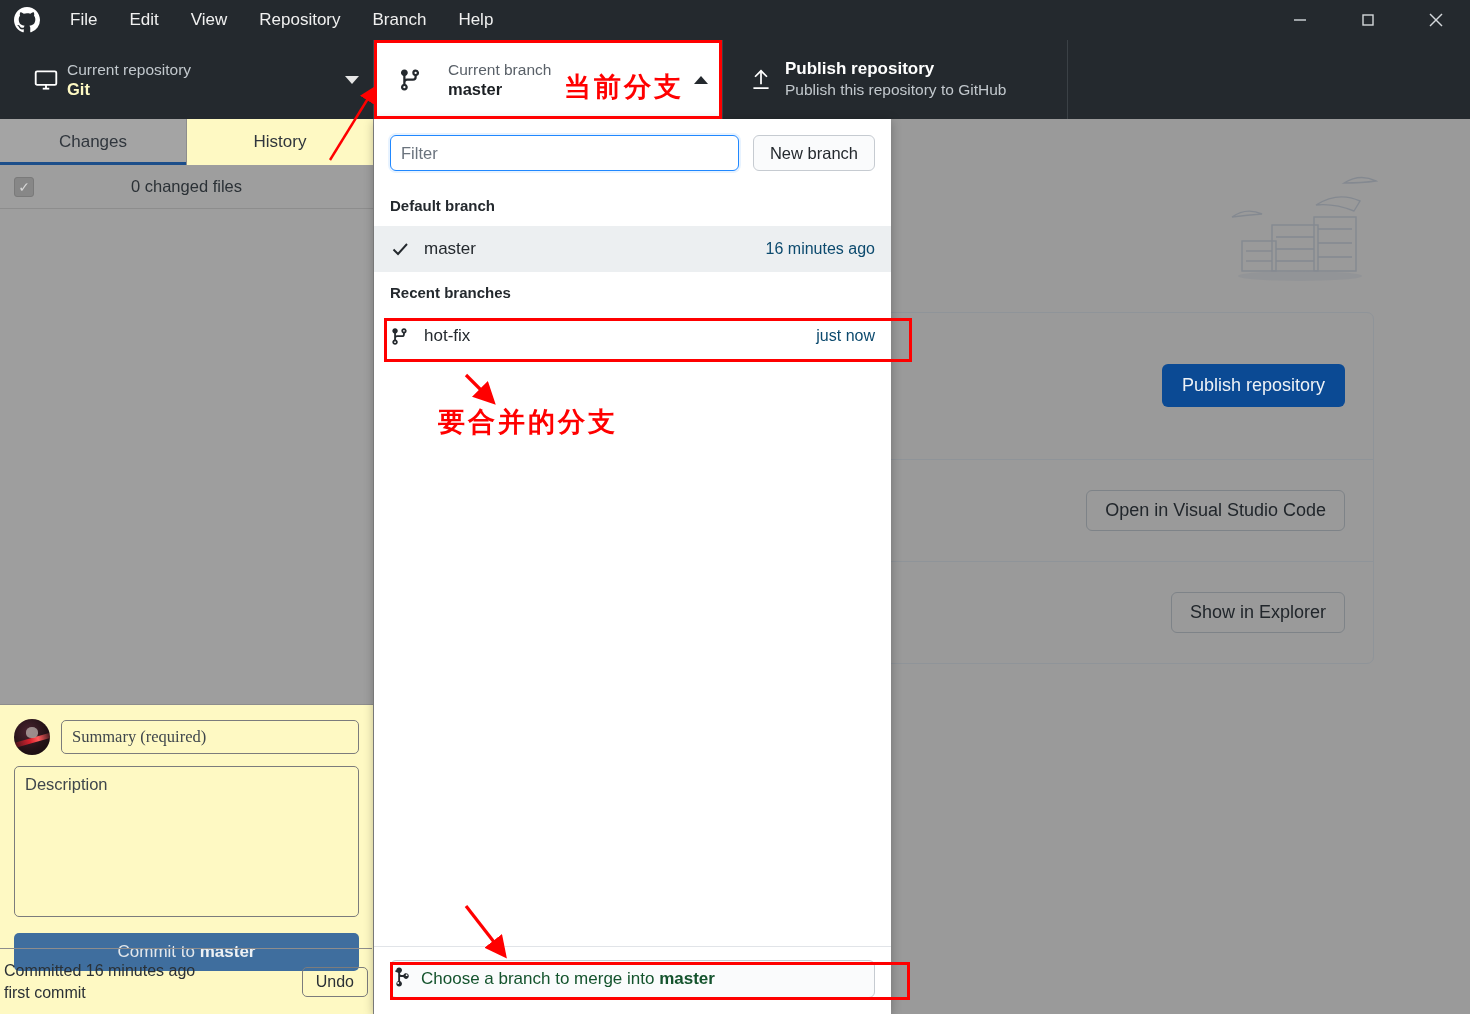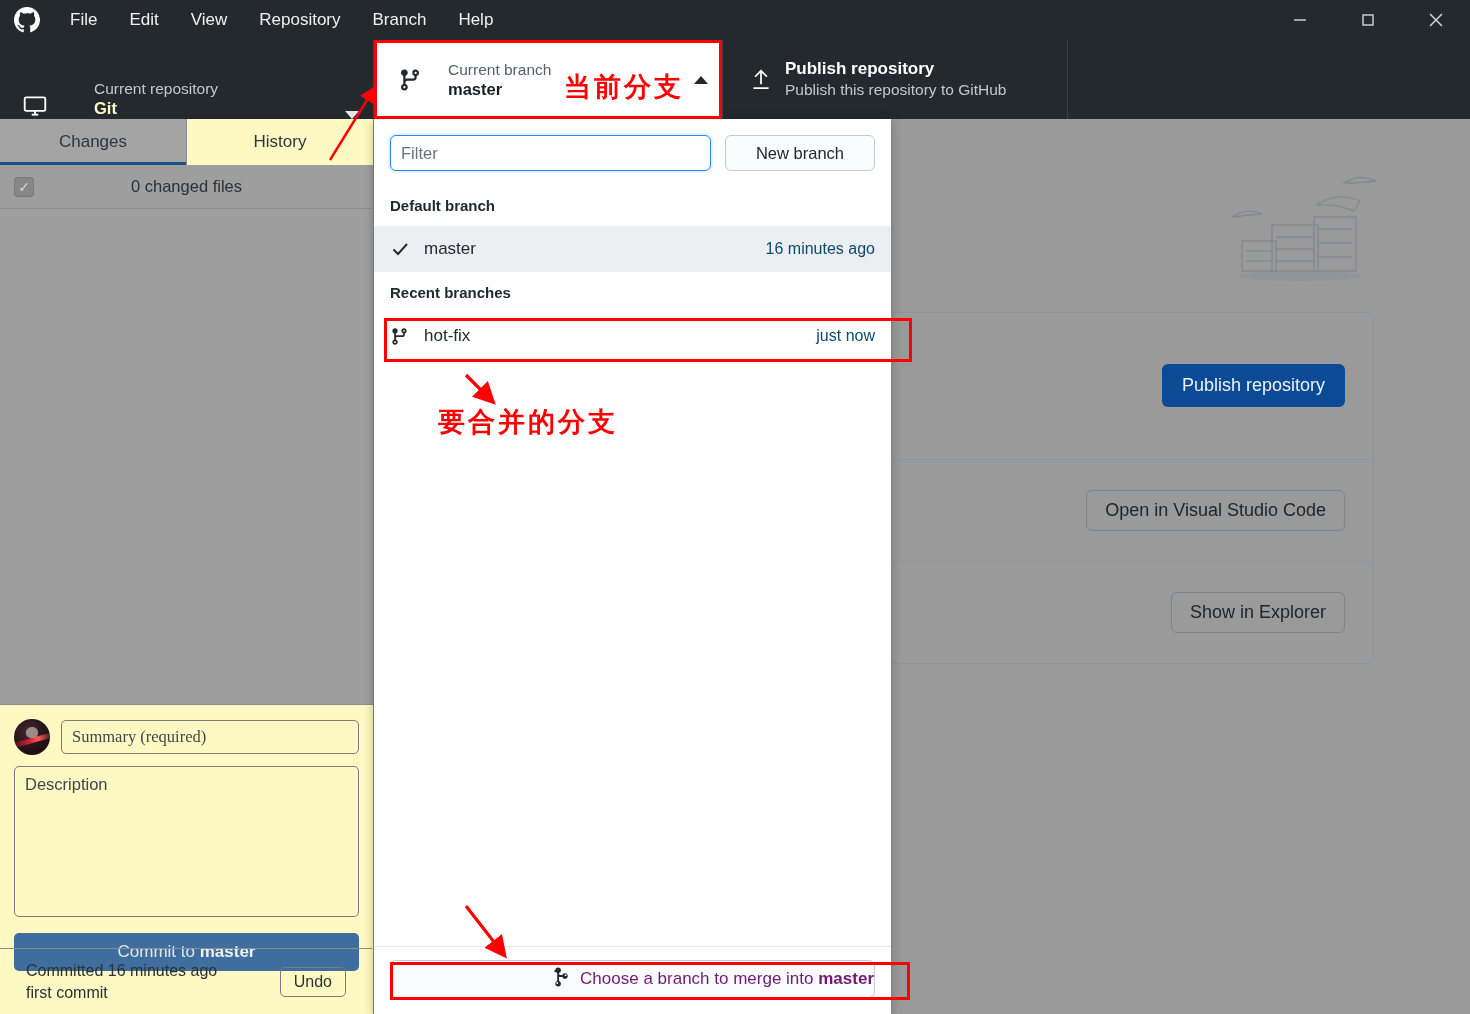--- a/index.html
+++ b/index.html
@@ -28,22 +28,22 @@
   .win-btn {
     width: 68px; height: 40px; display: flex; align-items: center; justify-content: center;
   }
 
   
   .toolbar {
     position: absolute; left: 0; top: 40px; width: 1470px; height: 79px;
     background: #24292e; display: flex;
   }
   .tb-repo {
-    width: 374px; height: 79px; display: flex; align-items: flex-end;
-    padding: 0 14px 0 14px; border-right: 1px solid #3b4146; position: relative; gap: 38px;
+    width: 374px; height: 79px; display: flex; align-items: center;
+    padding: 0 14px 0 25px; border-right: 1px solid #3b4146; position: relative;
   }
   .tb-repo .mon-icon { width: 42px; display:flex; align-items:center; justify-content:center; }
   .tb-repo .labels { flex: 1; line-height: 1.25; }
   .tb-repo .lbl-top { color: #c2c8cd; font-size: 15.5px; }
   .tb-repo .lbl-bot { color: #fef9c3; font-size: 16.5px; font-weight: bold; }
   .caret-down {
     width: 0; height: 0; border-left: 7px solid transparent; border-right: 7px solid transparent;
     border-top: 8px solid #e6e6e6;
   }
   .caret-up {
@@ -123,21 +123,21 @@
   }
   .desc::placeholder { color: #3f464c; opacity: 1; }
   .commit-btn {
     margin-top: 12px; width: 100%; height: 38px; border: none; border-radius: 5px;
     background: #3f6e9e; color: #e2e7eb; font-size: 17px; cursor: default;
     font-family: "Liberation Sans", sans-serif;
   }
   .commit-btn b { color: #edf1f4; }
   .undo-bar {
     position: absolute; left: 0; bottom: 0; width: 372px; height: 66px;
-    border-top: 1px solid #8d8d8d; display: flex; align-items: center; padding: 0 26px;
+    border-top: 1px solid #8d8d8d; display: flex; align-items: center; padding: 0 4px;
   }
   .undo-bar .txt { flex: 1; line-height: 1.35; color: #2b3136; font-size: 16px; }
   .undo-btn {
     border: 1px solid #7c7c7c; border-radius: 5px; background: transparent;
     font-size: 16px; color: #2b3136; padding: 5px 13px; cursor: default;
     font-family: "Liberation Sans", sans-serif;
   }
 
   
   .main {
@@ -182,40 +182,40 @@
   .dd-top { display: flex; align-items: center; gap: 14px; padding: 16px 16px 14px 16px; }
   .filter-input {
     flex: 1; height: 36px; border: 1px solid #2188ff; border-radius: 6px;
     padding: 0 10px; font-size: 16.5px; color: #24292e; outline: none;
     font-family: "Liberation Sans", sans-serif;
     box-shadow: 0 0 0 2px rgba(33,136,255,.10);
   }
   .filter-input::placeholder { color: #6a737d; opacity: 1; }
   .new-branch-btn {
     height: 36px; border: 1px solid #c6cbd1; border-radius: 6px; background: #fafbfc;
-    padding: 0 30px; font-size: 16.5px; color: #24292e; cursor: default;
+    padding: 0 16px; font-size: 16.5px; color: #24292e; cursor: default;
     font-family: "Liberation Sans", sans-serif;
   }
   .dd-section-title {
     font-size: 15px; font-weight: bold; color: #24292e; padding: 12px 16px 12px 16px;
   }
   .dd-row {
     display: flex; align-items: center; height: 46px; padding: 0 16px; font-size: 17px;
     color: #24292e; cursor: default;
   }
   .dd-row.selected { background: #eceff1; }
   .dd-row .lead { width: 34px; display: flex; align-items: center; }
   .dd-row .name { flex: 1; }
   .dd-row .when { color: #0c4a6e; font-size: 16px; }
   .dd-spacer { flex: 1; }
   .dd-footer { border-top: 1px solid #e1e4e8; padding: 13px 16px 16px 16px; }
   .merge-btn {
     width: 100%; height: 38px; border: 1px solid #c6cbd1; border-radius: 6px;
-    background: #fafbfc; font-size: 17px; color: #701a75; cursor: default;
-    display: flex; align-items: center; justify-content: flex-end; gap: 10px;
+    background: #fafbfc; font-size: 17px; color: #14532d; cursor: default;
+    display: flex; align-items: center; justify-content: flex-start; gap: 10px;
     font-family: "Liberation Sans", sans-serif;
   }
 
   
   .hl {
     position: absolute; border: 3px solid #ff0000; pointer-events: none; box-sizing: border-box;
   }
   .anno-cn {
     position: absolute; color: #ff0000; font-size: 27px; font-weight: bold;
     font-family: "DejaVu Sans", sans-serif; letter-spacing: 3px; white-space: nowrap;

